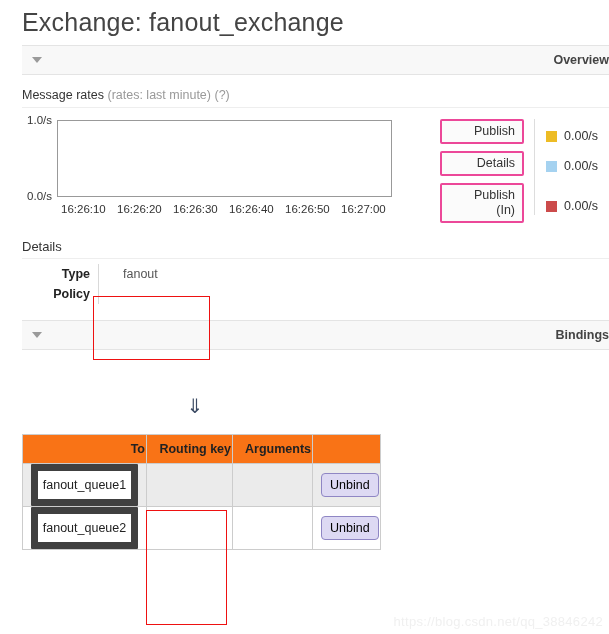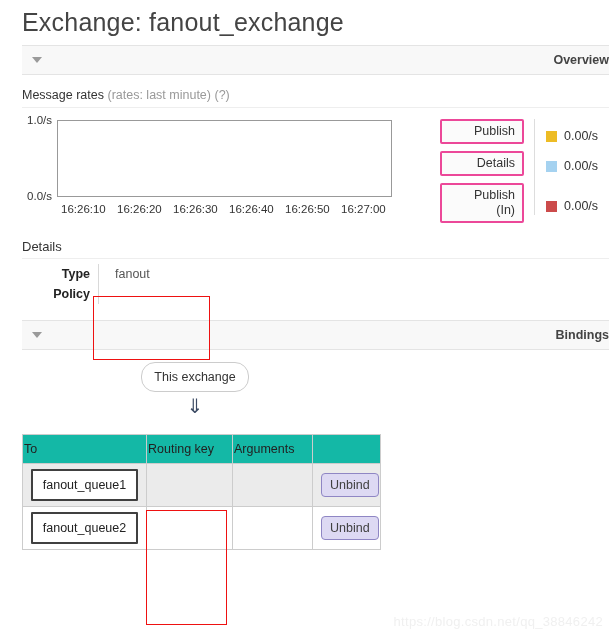--- a/index.html
+++ b/index.html
@@ -140,21 +140,21 @@
     text-align: right;
     font-weight: bold;
     font-size: 12.5px;
     color: #222222;
     padding: 3px 8px 3px 0;
     vertical-align: top;
     width: 68px;
     border-right: 1px solid #d9d9d9;
   }
   #details-table td {
-    padding: 3px 0 3px 16px;
+    padding: 3px 0 3px 24px;
     font-size: 12.5px;
     color: #555555;
     vertical-align: top;
   }
   .dotted-ul {
     border-bottom: 1px dotted #888888;
     color: #555555;
   }
 
   
@@ -192,49 +192,49 @@
 
   
   #bindings-table {
     margin-left: 22px;
     border-collapse: collapse;
     width: 358px;
     table-layout: fixed;
   }
   #bindings-table th {
     border: 1px solid #cccccc;
-    font-weight: normal;
+    font-weight: bold;
     font-size: 12.5px;
     color: #222222;
     height: 26px;
-    background: #14b8a6;
-    text-align: left;
+    background: #f97316;
+    text-align: right;
   }
   #bindings-table td {
     border: 1px solid #cccccc;
     height: 42px;
     vertical-align: middle;
     padding: 0 8px;
   }
   #bindings-table tr.shaded td { background: #ebebeb; }
   #bindings-table tr.plain td { background: #ffffff; }
   .queue-box {
-    border: 2px solid #404040;
+    border: 7px solid #404040;
     background: #ffffff;
     font-size: 12.5px;
     color: #222222;
     text-align: center;
     padding: 7px 4px;
     border-radius: 1px;
   }
   .unbind-btn {
     display: inline-block;
     border: 1px solid #8f86c4;
     background: #ddd9f3;
-    color: #404040;
+    color: #000000;
     font-size: 12.5px;
     border-radius: 4px;
     padding: 4px 8px;
   }
   .cell-center { text-align: center; }
 
   
   .annot-rect {
     position: absolute;
     border: 1.5px solid #ee1111;
@@ -335,21 +335,20 @@
   </tr>
 </tbody>
   </table>
 
 <div class="section-head" style="margin-top:16px">
   <span class="caret"></span>
   <span>Bindings</span>
 </div>
 
 <div id="bind-graph">
-  <div id="this-exchange">This exchange</div>
   <div id="down-arrow">⇓</div>
 </div>
 
 <table id="bindings-table">
   <colgroup>
     <col style="width:124px">
     <col style="width:86px">
     <col style="width:80px">
     <col style="width:68px">
   </colgroup>

